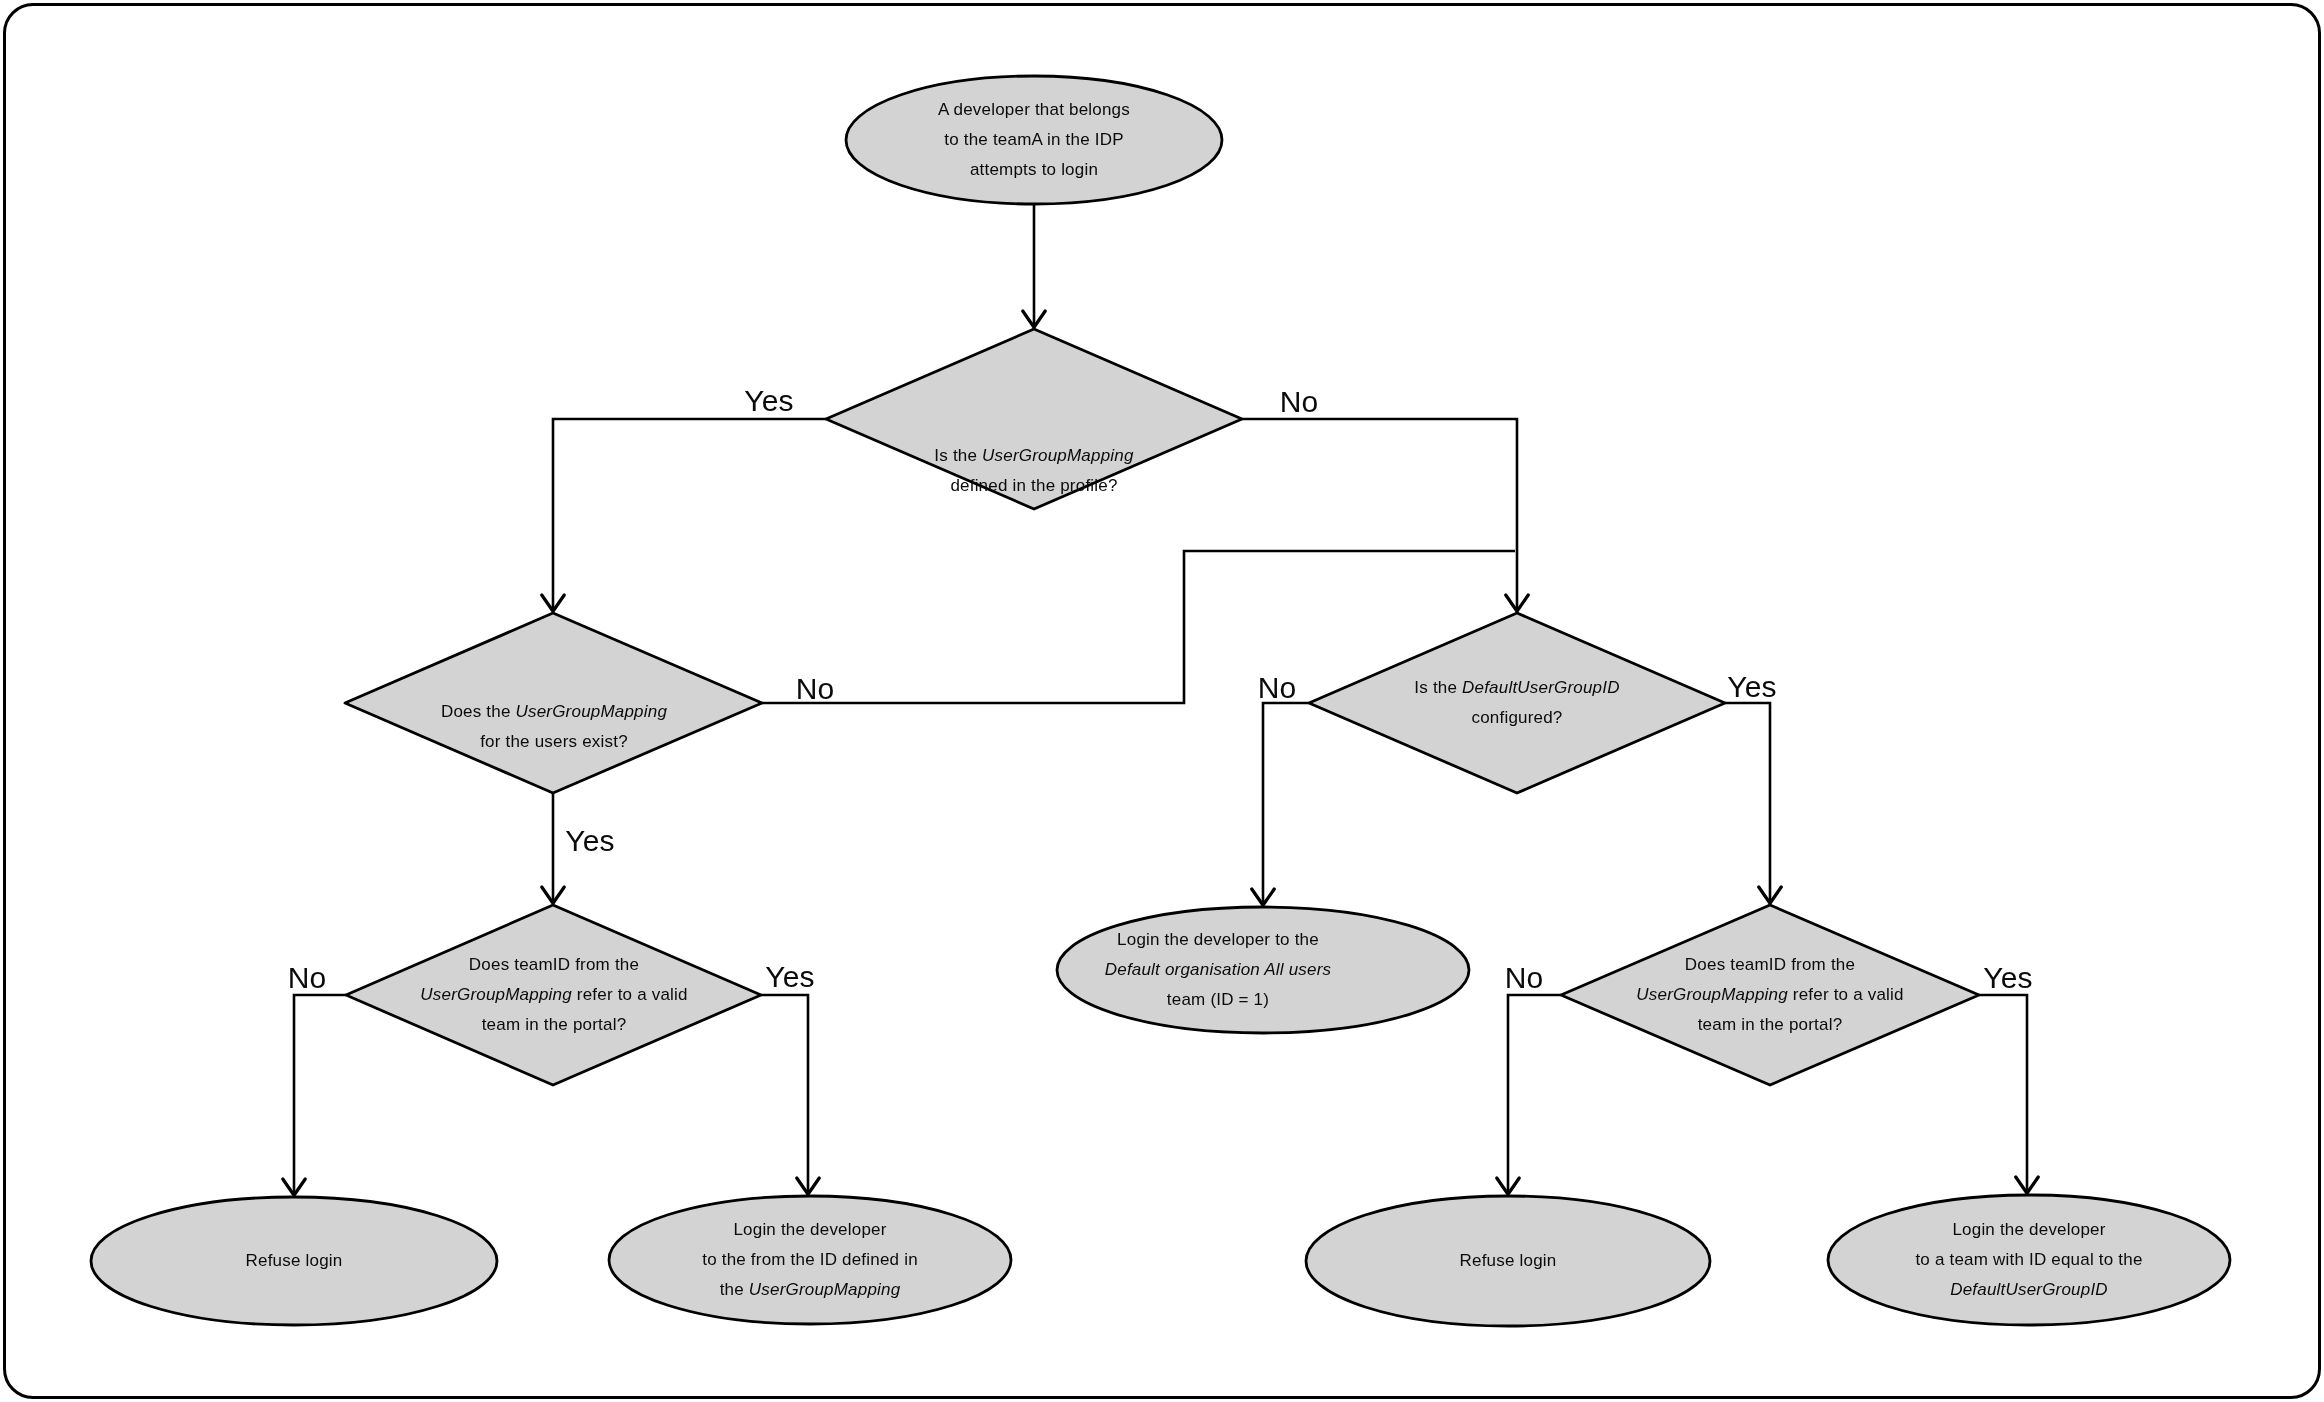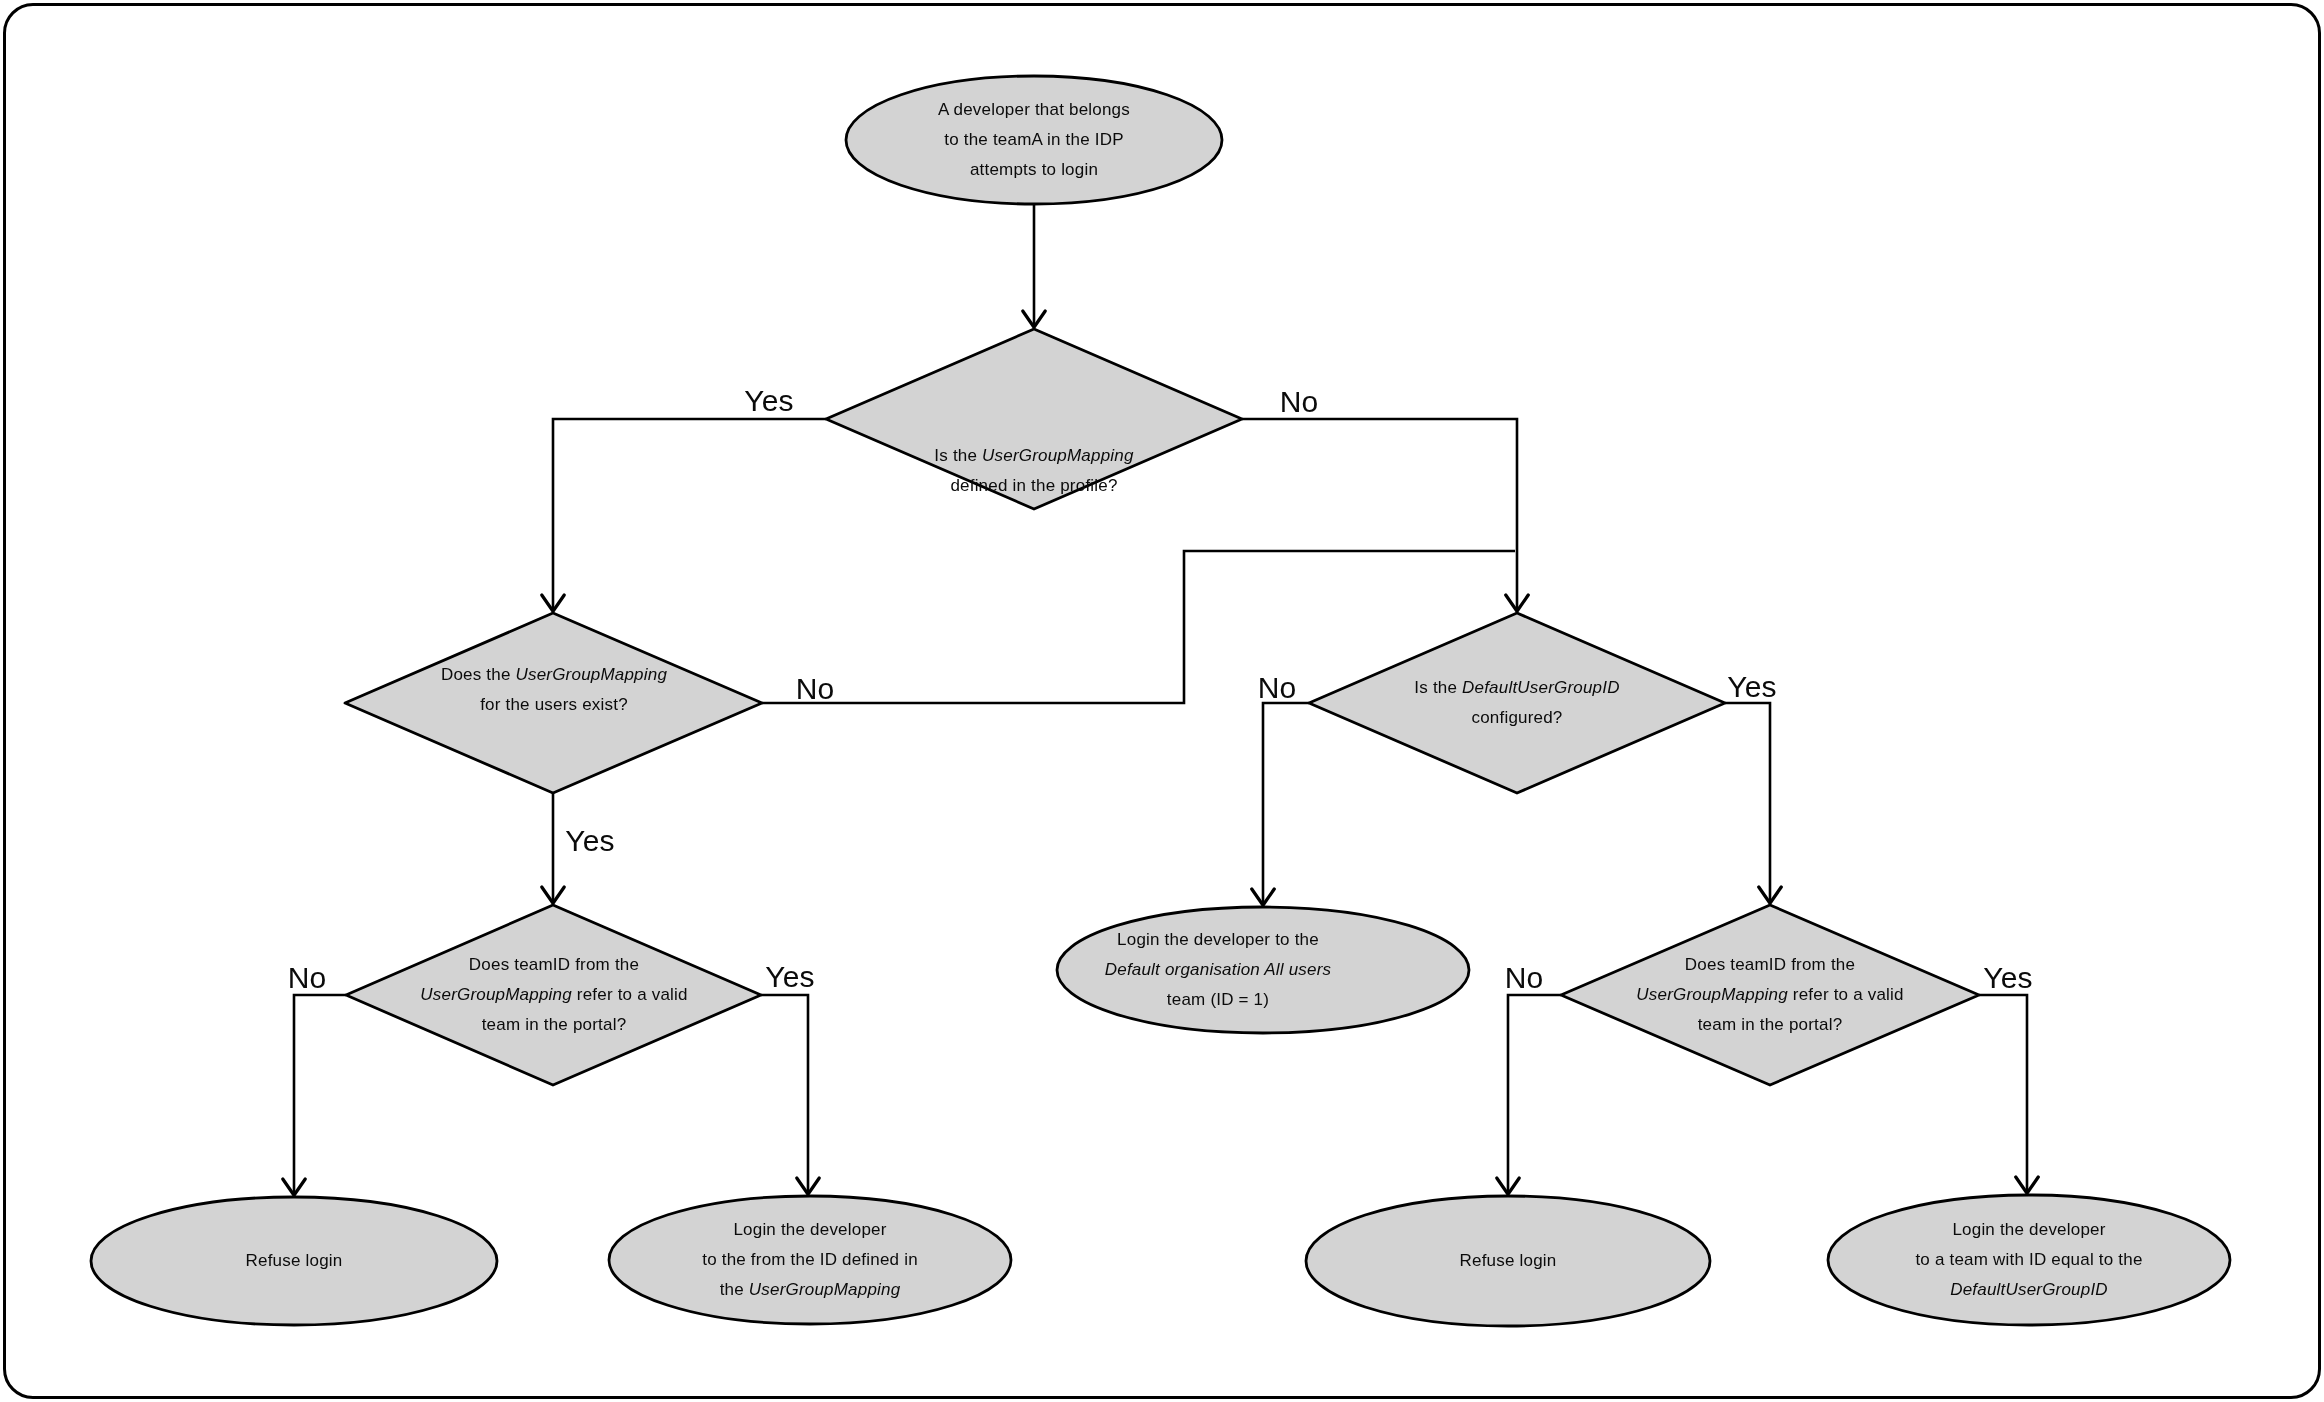--- a/index.html
+++ b/index.html
@@ -58,21 +58,21 @@
   <div>A developer that belongs</div>
   <div>to the teamA in the IDP</div>
   <div>attempts to login</div>
 </div>
 
 <div class="node-label" style="left:1034px;top:443px;margin-top:28px;">
   <div><span>Is the </span><i>UserGroupMapping</i></div>
   <div>defined in the profile?</div>
 </div>
 
-<div class="node-label" style="left:554px;top:690px;">
+<div class="node-label" style="left:554px;top:727px;">
   <div><span>Does the </span><i>UserGroupMapping</i></div>
   <div>for the users exist?</div>
 </div>
 
 <div class="node-label" style="left:1517px;top:703px;">
   <div><span>Is the </span><i>DefaultUserGroupID</i></div>
   <div>configured?</div>
 </div>
 
 <div class="node-label" style="left:554px;top:995px;">

